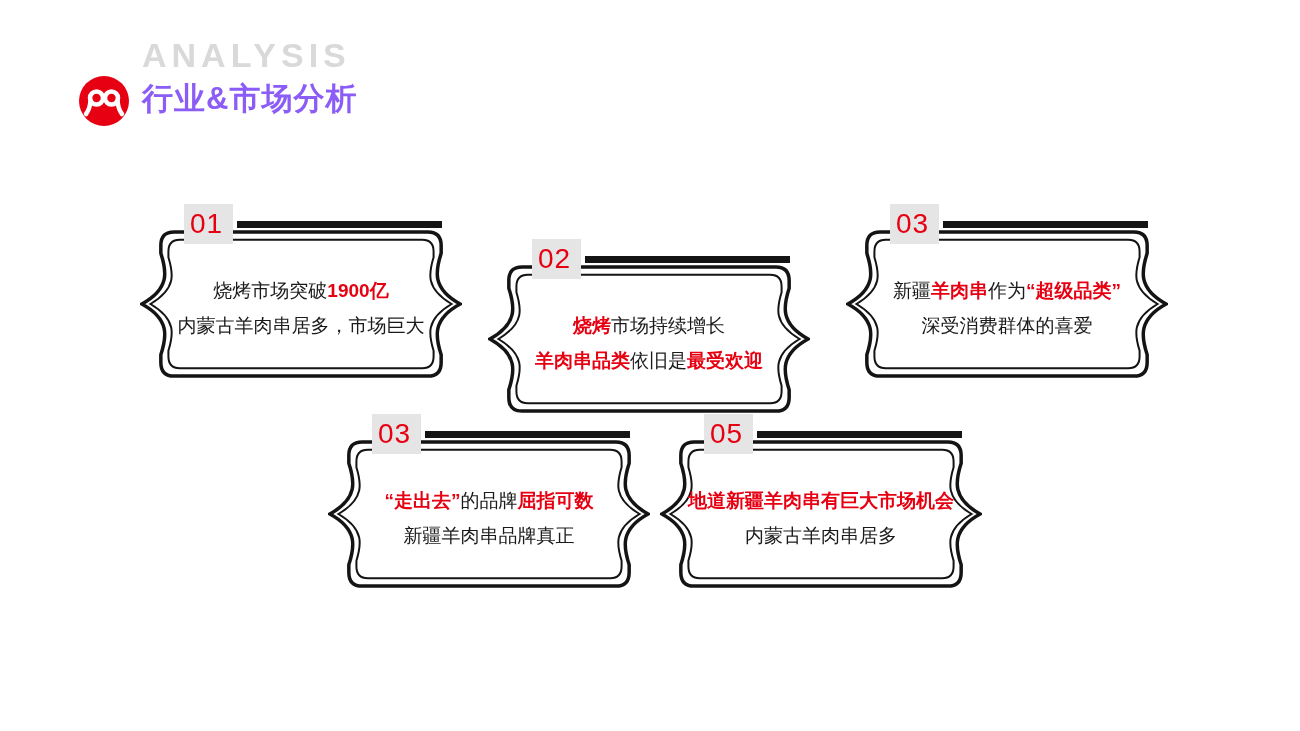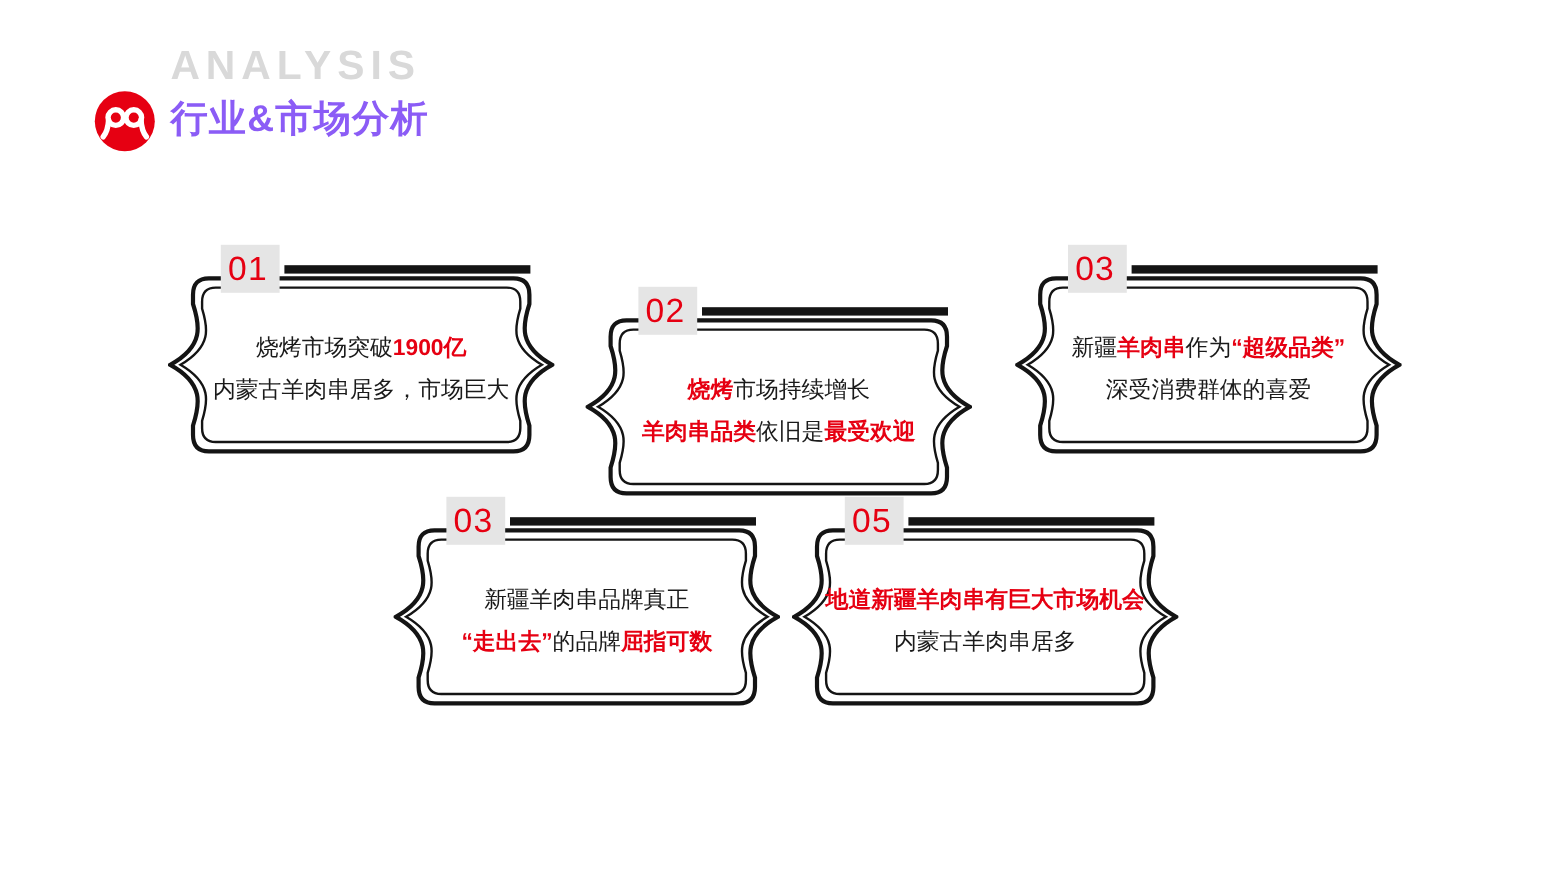--- a/index.html
+++ b/index.html
@@ -125,22 +125,22 @@
   <div class="card" id="card4">
     <svg class="frame" viewBox="0 0 340 156" preserveAspectRatio="none" aria-hidden="true">
       <path class="fo" vector-effect="non-scaling-stroke" d="M 36 4 L 304 4 Q 318 4 318 18 L 318 26 C 312 44 308 62 338 78 C 308 94 312 112 318 130 L 318 138 Q 318 152 304 152 L 36 152 Q 22 152 22 138 L 22 130 C 28 112 32 94 2 78 C 32 62 28 44 22 26 L 22 18 Q 22 4 36 4 Z"></path>
       <path class="fi" vector-effect="non-scaling-stroke" d="M 42 12 L 298 12 Q 310 12 310 24 L 310 30 C 305 46 301 62 329 78 C 301 94 305 110 310 126 L 310 132 Q 310 144 298 144 L 42 144 Q 30 144 30 132 L 30 126 C 35 110 39 94 11 78 C 39 62 35 46 30 30 L 30 24 Q 30 12 42 12 Z"></path>
     </svg>
     <div class="card-head">
       <span class="num">03</span>
       <span class="rule"></span>
     </div>
     <div class="card-body">
+      <div class="line"><span class="red b">“走出去”</span><span>的品牌</span><span class="red b">屈指可数</span></div>
       <div class="line"><span>新疆羊肉串品牌真正</span></div>
-      <div class="line"><span class="red b">“走出去”</span><span>的品牌</span><span class="red b">屈指可数</span></div>
     </div>
   </div>
 
   <div class="card" id="card5">
     <svg class="frame" viewBox="0 0 340 156" preserveAspectRatio="none" aria-hidden="true">
       <path class="fo" vector-effect="non-scaling-stroke" d="M 36 4 L 304 4 Q 318 4 318 18 L 318 26 C 312 44 308 62 338 78 C 308 94 312 112 318 130 L 318 138 Q 318 152 304 152 L 36 152 Q 22 152 22 138 L 22 130 C 28 112 32 94 2 78 C 32 62 28 44 22 26 L 22 18 Q 22 4 36 4 Z"></path>
       <path class="fi" vector-effect="non-scaling-stroke" d="M 42 12 L 298 12 Q 310 12 310 24 L 310 30 C 305 46 301 62 329 78 C 301 94 305 110 310 126 L 310 132 Q 310 144 298 144 L 42 144 Q 30 144 30 132 L 30 126 C 35 110 39 94 11 78 C 39 62 35 46 30 30 L 30 24 Q 30 12 42 12 Z"></path>
     </svg>
     <div class="card-head">
       <span class="num">05</span>

